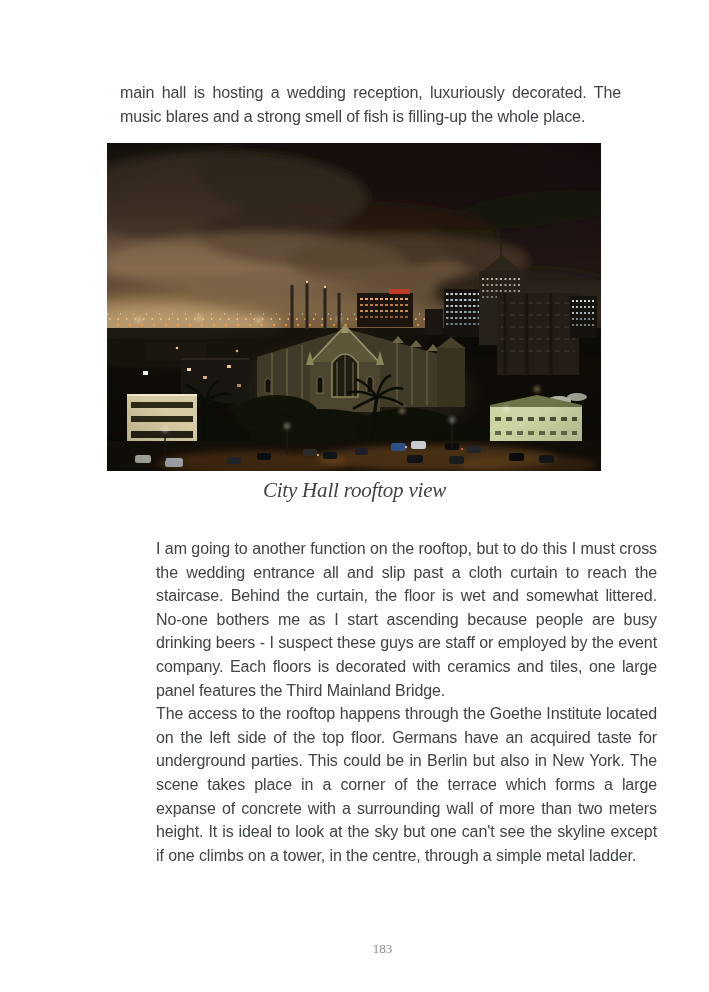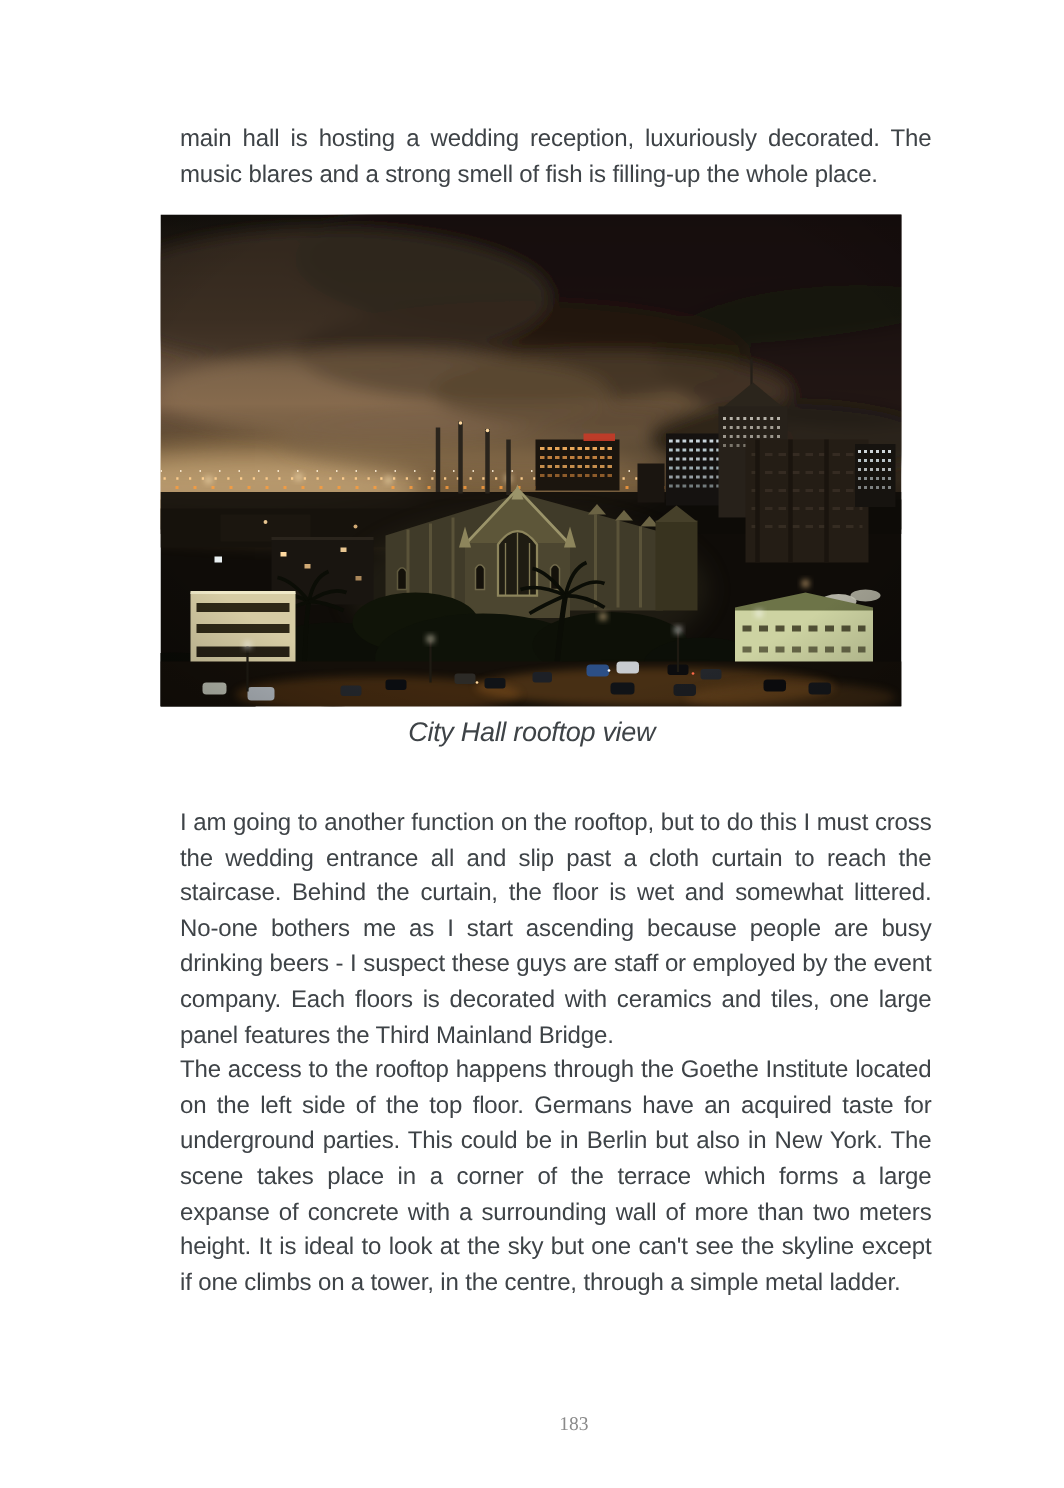--- a/index.html
+++ b/index.html
@@ -25,39 +25,40 @@
     left: 120px;
     width: 501px;
     color: #3e4347;
     font-size: 16px;
     line-height: 23.6px;
     letter-spacing: -0.1px;
     text-align: justify;
   }
   .body-text p { margin: 0; }
   #para-top { top: 81px; }
-  #main-paragraphs { top: 537px; }
+  #main-paragraphs { top: 537px; margin-left: 36px; }
   figure.photo-figure {
     position: absolute;
     left: 107px;
     top: 143px;
     margin: 0;
     width: 494px;
     height: 328px;
   }
   figcaption, .caption {
     position: absolute;
     left: 104px;
     top: 478px;
     width: 501px;
     text-align: center;
     font-style: italic;
-    font-size: 18px;
+    font-size: 21px;
     color: #3e4347;
     letter-spacing: -0.2px;
+    font-family: Liberation Serif, serif;
   }
   .page-number {
     position: absolute;
     left: 0;
     top: 941px;
     width: 709px;
     text-align: center;
     font-family: "Liberation Serif", "DejaVu Serif", serif;
     font-size: 13px;
     color: #8a8a8a;

